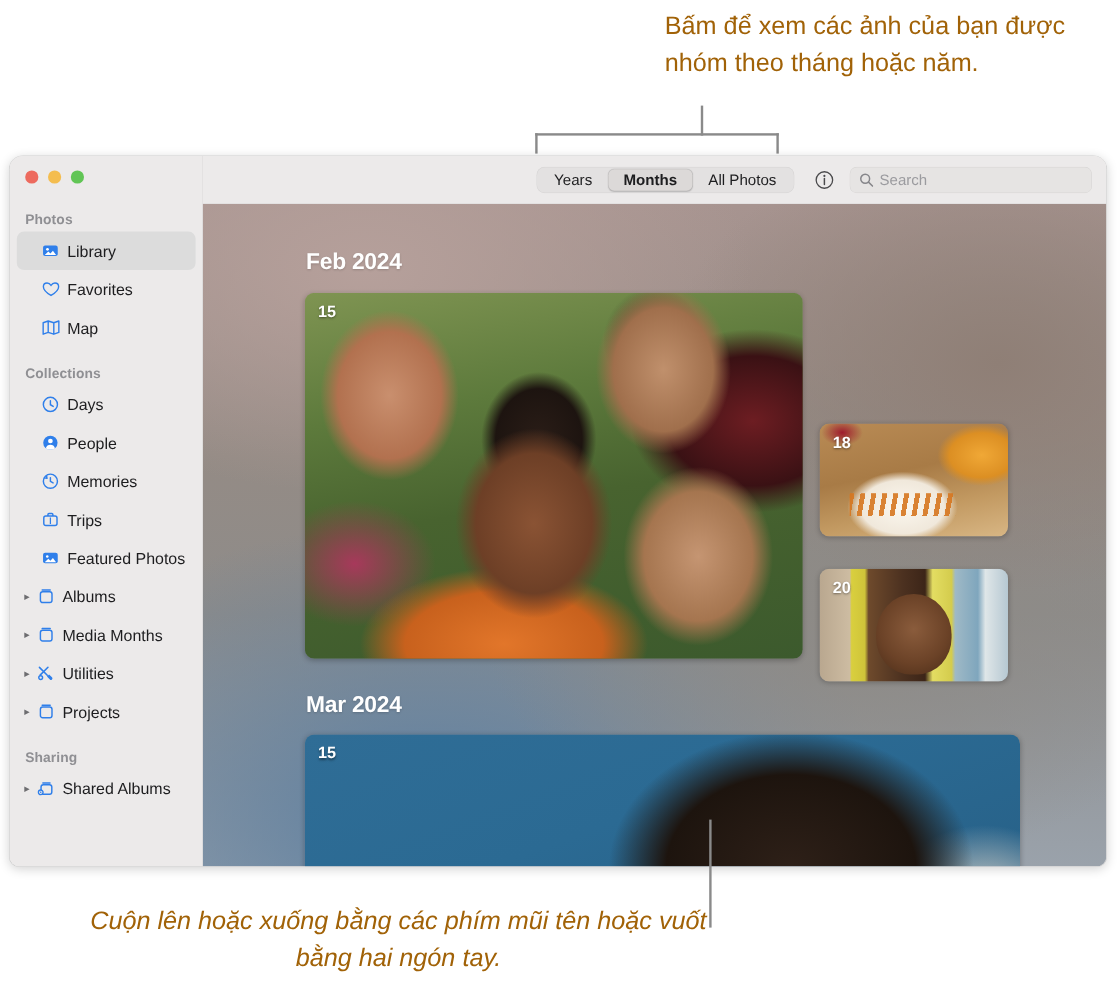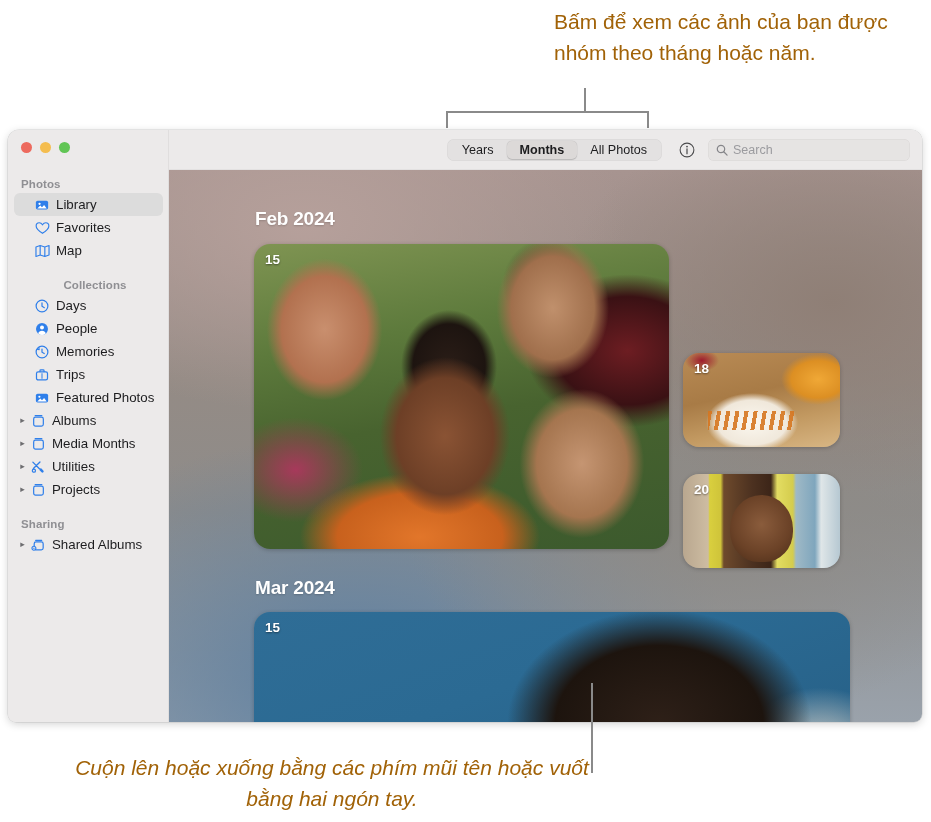--- a/index.html
+++ b/index.html
@@ -106,27 +106,27 @@
   .light.green  { background: #61c555; }
 
   .side-section {
     font-size: 11.5px;
     color: #8f8f93;
     font-weight: 600;
     padding: 0 0 3px 13px;
     letter-spacing: 0.1px;
   }
   #sb-photos-head { margin-top: 48px; }
-  #sb-collections-head { margin-top: 17px; text-align: center; }
+  #sb-collections-head { margin-top: 17px; }
   #sb-sharing-head { margin-top: 17px; }
 
   .side-item {
     display: flex;
     align-items: center;
-    height: 23px;
+    height: 32px;
     margin: 0 6px;
     padding-left: 7px;
     border-radius: 6px;
     font-size: 13.3px;
     color: #1d1d1f;
     position: relative;
   }
   .side-item.selected { background: #dcdcdc; }
   .side-item .disc {
     width: 11px;
@@ -231,21 +231,21 @@
     font-weight: 700;
     color: #ffffff;
     letter-spacing: -0.2px;
     text-shadow: 0 1px 2px rgba(0,0,0,0.18);
   }
   #title-feb { left: 86px; top: 38px; }
   #title-mar { left: 86px; top: 407px; }
 
   .photo {
     position: absolute;
-    border-radius: 16px;
+    border-radius: 8px;
     overflow: hidden;
     box-shadow: 0 1px 4px rgba(0,0,0,0.22);
   }
   .day-badge {
     position: absolute;
     left: 11px; top: 8px;
     color: #fff;
     font-size: 13.5px;
     font-weight: 600;
     text-shadow: 0 1px 2px rgba(0,0,0,0.45);

